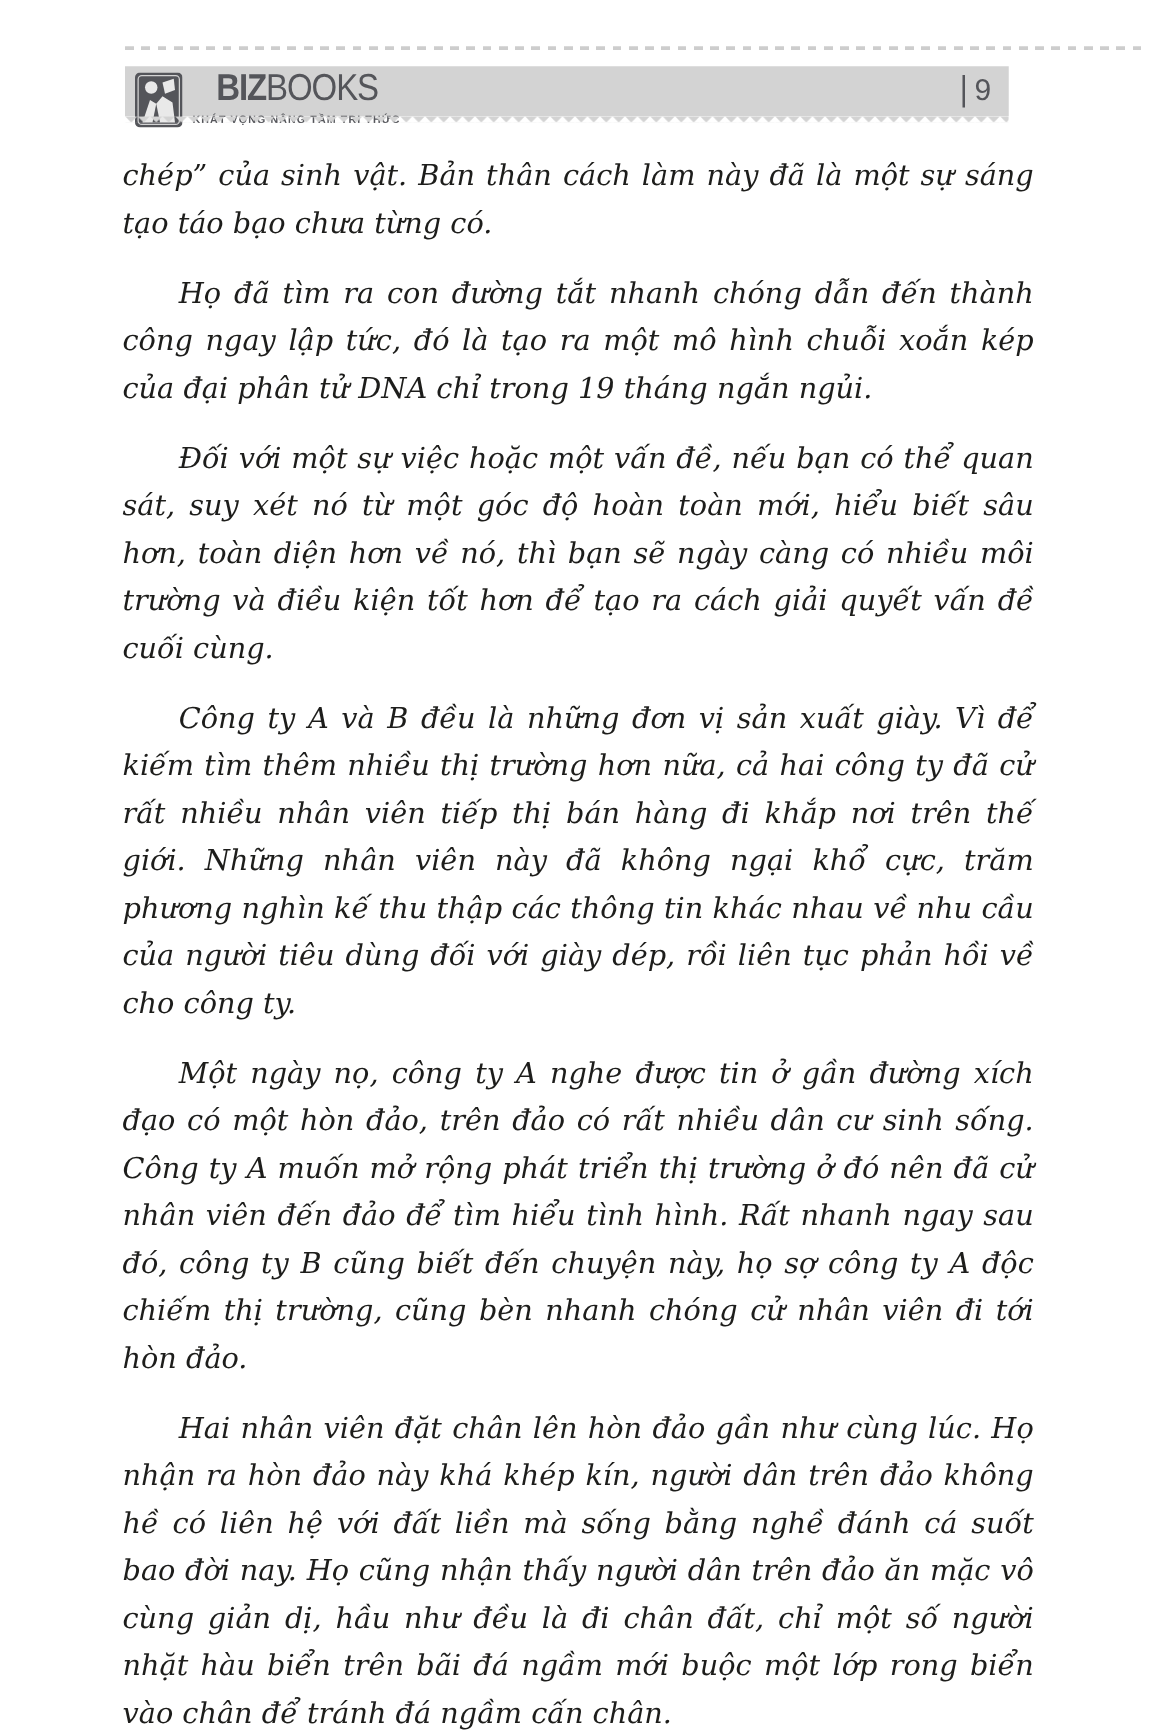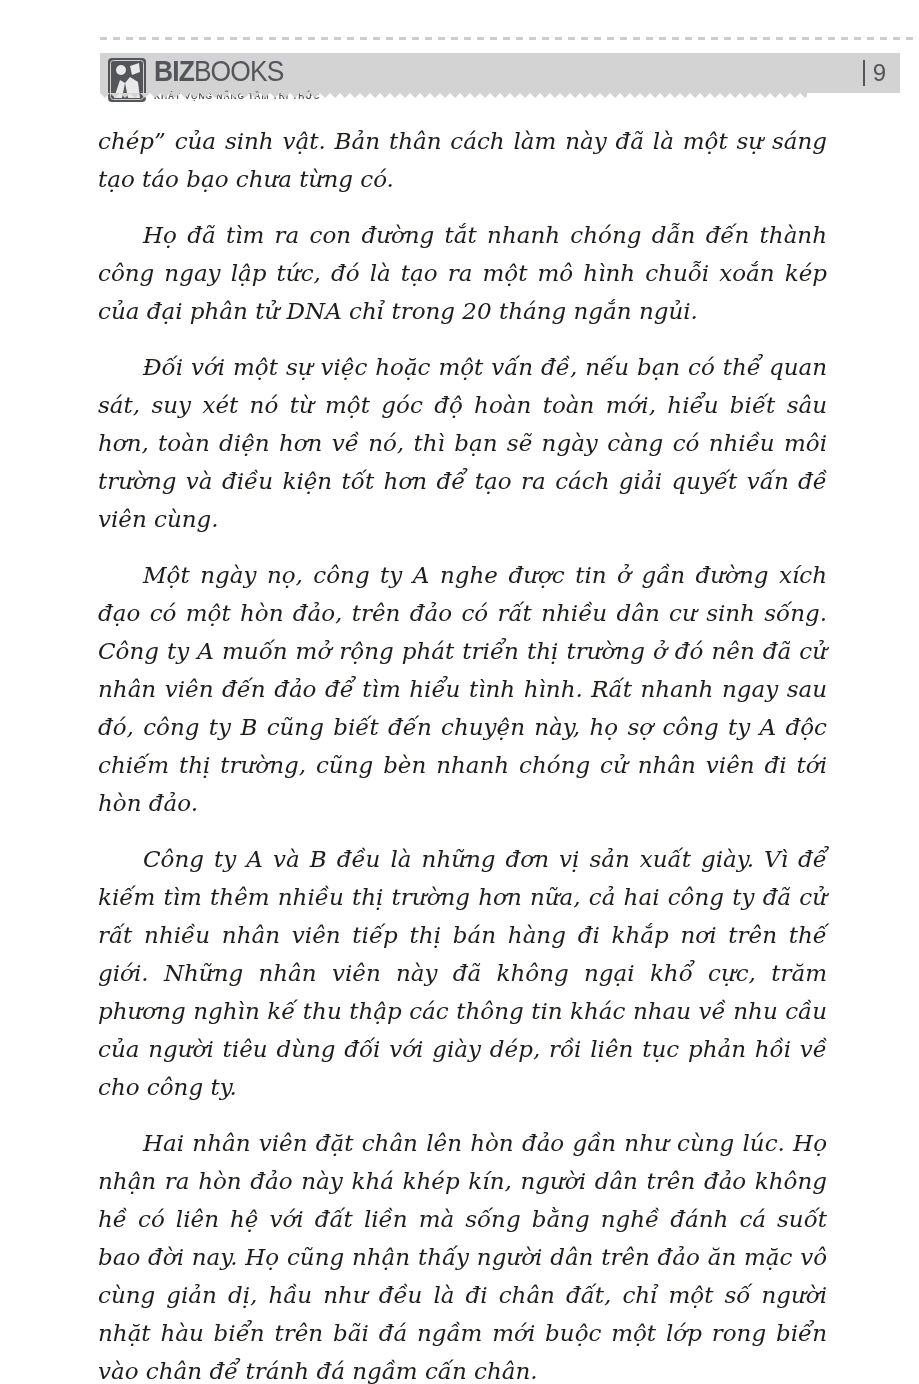--- a/index.html
+++ b/index.html
@@ -10,22 +10,23 @@
     font-family:"DejaVu Serif","Liberation Serif",serif;
     overflow:hidden;
   }
 
   
   #perforation-line{
     position:absolute;left:100px;top:37px;width:819px;height:3px;
     background:repeating-linear-gradient(90deg,#cdcdcd 0 7px,transparent 7px 13px);
   }
   #header-bar{
-    position:absolute;left:100px;top:53px;width:800px;height:40px;
+    position:absolute;left:100px;top:53px;width:707px;height:40px;
     background:#d3d3d3;
+    text-align:right;
   }
   #header-teeth{
     position:absolute;left:100px;top:93px;width:707px;height:5px;display:block;
   }
   #logo-icon{
     position:absolute;left:8px;top:5px;width:38px;height:44px;
   }
   #brand-block{
     position:absolute;left:54px;top:3px;
     color:#54555a;
@@ -107,20 +108,20 @@
     <defs>
       <pattern id="zz" width="10" height="5" patternUnits="userSpaceOnUse">
         <path d="M0,0 L5,5 L10,0 Z" fill="#d3d3d3"></path>
       </pattern>
     </defs>
     <rect width="707" height="5" fill="url(#zz)"></rect>
   </svg>
 
   <div id="body-text">
     <p class="no-indent">chép” của sinh vật. Bản thân cách làm này đã là một sự sáng tạo táo bạo chưa từng có.</p>
-    <p>Họ đã tìm ra con đường tắt nhanh chóng dẫn đến thành công ngay lập tức, đó là tạo ra một mô hình chuỗi xoắn kép của đại phân tử DNA chỉ trong 20 tháng ngắn ngủi.</p>
-    <p>Đối với một sự việc hoặc một vấn đề, nếu bạn có thể quan sát, suy xét nó từ một góc độ hoàn toàn mới, hiểu biết sâu hơn, toàn diện hơn về nó, thì bạn sẽ ngày càng có nhiều môi trường và điều kiện tốt hơn để tạo ra cách giải quyết vấn đề viên cùng.</p>
+    <p>Họ đã tìm ra con đường tắt nhanh chóng dẫn đến thành công ngay lập tức, đó là tạo ra một mô hình chuỗi xoắn kép của đại phân tử DNA chỉ trong 19 tháng ngắn ngủi.</p>
+    <p>Đối với một sự việc hoặc một vấn đề, nếu bạn có thể quan sát, suy xét nó từ một góc độ hoàn toàn mới, hiểu biết sâu hơn, toàn diện hơn về nó, thì bạn sẽ ngày càng có nhiều môi trường và điều kiện tốt hơn để tạo ra cách giải quyết vấn đề cuối cùng.</p>
+    <p>Công ty A và B đều là những đơn vị sản xuất giày. Vì để kiếm tìm thêm nhiều thị trường hơn nữa, cả hai công ty đã cử rất nhiều nhân viên tiếp thị bán hàng đi khắp nơi trên thế giới. Những nhân viên này đã không ngại khổ cực, trăm phương nghìn kế thu thập các thông tin khác nhau về nhu cầu của người tiêu dùng đối với giày dép, rồi liên tục phản hồi về cho công ty.</p>
     <p>Một ngày nọ, công ty A nghe được tin ở gần đường xích đạo có một hòn đảo, trên đảo có rất nhiều dân cư sinh sống. Công ty A muốn mở rộng phát triển thị trường ở đó nên đã cử nhân viên đến đảo để tìm hiểu tình hình. Rất nhanh ngay sau đó, công ty B cũng biết đến chuyện này, họ sợ công ty A độc chiếm thị trường, cũng bèn nhanh chóng cử nhân viên đi tới hòn đảo.</p>
-    <p>Công ty A và B đều là những đơn vị sản xuất giày. Vì để kiếm tìm thêm nhiều thị trường hơn nữa, cả hai công ty đã cử rất nhiều nhân viên tiếp thị bán hàng đi khắp nơi trên thế giới. Những nhân viên này đã không ngại khổ cực, trăm phương nghìn kế thu thập các thông tin khác nhau về nhu cầu của người tiêu dùng đối với giày dép, rồi liên tục phản hồi về cho công ty.</p>
     <p>Hai nhân viên đặt chân lên hòn đảo gần như cùng lúc. Họ nhận ra hòn đảo này khá khép kín, người dân trên đảo không hề có liên hệ với đất liền mà sống bằng nghề đánh cá suốt bao đời nay. Họ cũng nhận thấy người dân trên đảo ăn mặc vô cùng giản dị, hầu như đều là đi chân đất, chỉ một số người nhặt hàu biển trên bãi đá ngầm mới buộc một lớp rong biển vào chân để tránh đá ngầm cấn chân.</p>
   </div>
 
 </div>
 
 </body></html>

